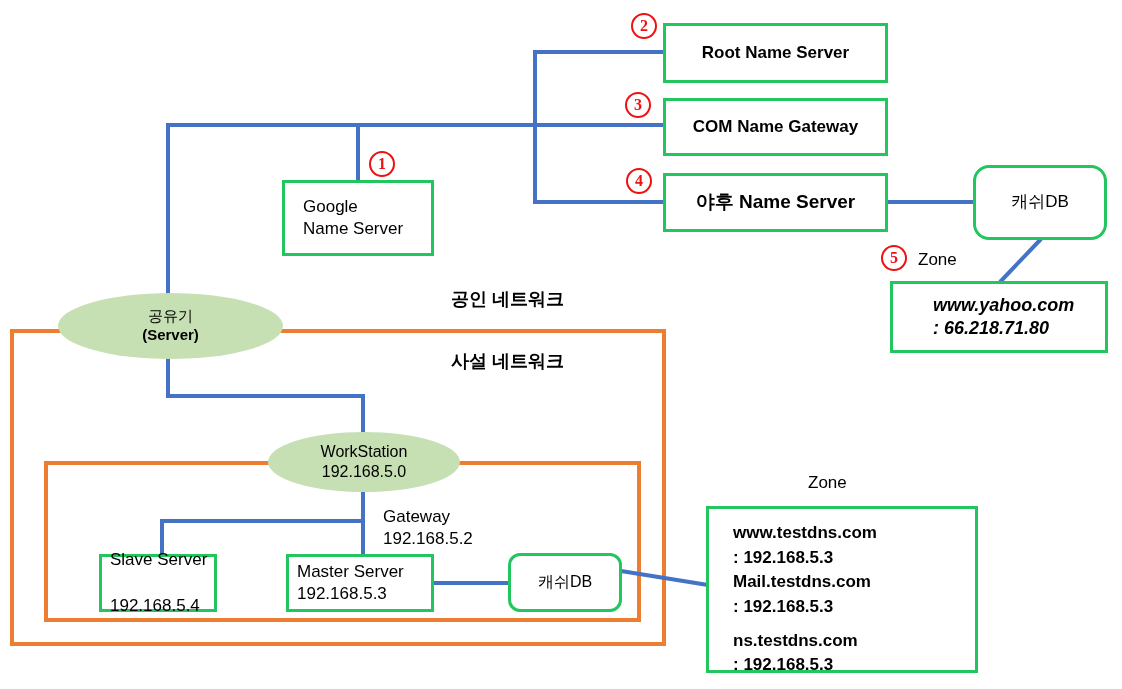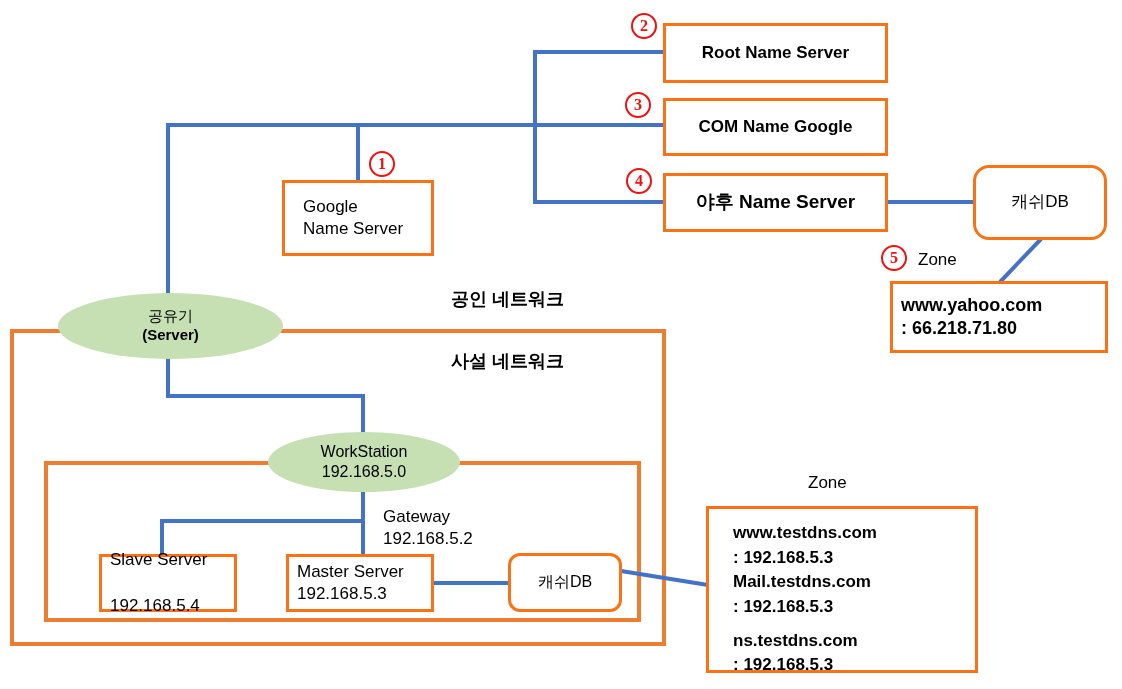--- a/index.html
+++ b/index.html
@@ -8,21 +8,21 @@
     font-family:"Liberation Sans", sans-serif; color:#000; overflow:hidden;
   }
   .hline, .vline { position:absolute; background:var(--line-blue); z-index:2; }
   .orect { position:absolute; border:4px solid var(--boundary-orange); box-sizing:border-box; z-index:1; background:transparent; }
   .ellipse {
     position:absolute; background:var(--node-green); border-radius:50%; z-index:3;
     display:flex; flex-direction:column; align-items:center; justify-content:center;
     text-align:center; line-height:1.25;
   }
   .box {
-    position:absolute; background:#fff; border:3px solid #f97316; box-sizing:border-box; z-index:4;
+    position:absolute; background:#fff; border:3px solid #22c55e; box-sizing:border-box; z-index:4;
     display:flex; flex-direction:column; justify-content:center; line-height:1.3;
   }
   .box.center { align-items:center; text-align:center; }
   .bold { font-weight:bold; }
   .marker {
     position:absolute; width:26px; height:26px; box-sizing:border-box;
     border:2px solid var(--marker-red); color:var(--marker-red); border-radius:50%;
     display:flex; align-items:center; justify-content:center;
     font-weight:bold; font-size:16px; z-index:6; background:#fff;
     font-family:"Liberation Serif", serif;
@@ -66,52 +66,52 @@
   </div>
   <div class="ellipse" style="left:268px; top:432px; width:192px; height:60px; font-size:16px;">
     <div>WorkStation</div>
     <div>192.168.5.0</div>
   </div>
 
   <div class="box center bold" style="left:663px; top:23px; width:225px; height:60px; font-size:17px;">
     <div>Root Name Server</div>
   </div>
   <div class="box center bold" style="left:663px; top:98px; width:225px; height:58px; font-size:17px;">
-    <div>COM Name Google</div>
+    <div>COM Name Gateway</div>
   </div>
   <div class="box center bold" style="left:663px; top:173px; width:225px; height:59px; font-size:19px;">
     <div>야후 Name Server</div>
   </div>
   <div class="box" style="left:282px; top:180px; width:152px; height:76px; font-size:17px; padding-left:18px;">
     <div>Google</div>
     <div>Name Server</div>
   </div>
 
   <div class="box center" style="left:973px; top:165px; width:134px; height:75px; font-size:17px; border-radius:16px;">
     <div>캐쉬DB</div>
   </div>
   <div class="box center" style="left:508px; top:553px; width:114px; height:59px; font-size:16px; border-radius:12px;">
     <div>캐쉬DB</div>
   </div>
 
   <div class="lbl" style="left:918px; top:249px; font-size:17px;">Zone</div>
-  <div class="box bold" style="left:890px; top:281px; width:218px; height:72px; font-size:18px; padding-left:8px;">
+  <div class="box bold" style="left:890px; top:281px; width:218px; height:72px; font-size:18px; padding-left:40px;font-style:italic;">
     <div class="zone-line">www.yahoo.com</div>
     <div class="zone-line">: 66.218.71.80</div>
   </div>
 
   <div class="lbl bold" style="left:420px; top:288px; width:175px; text-align:center; font-size:18px;">공인 네트워크</div>
   <div class="lbl bold" style="left:420px; top:350px; width:175px; text-align:center; font-size:18px;">사설 네트워크</div>
 
   <div class="lbl" style="left:383px; top:486px; font-size:17px;margin-top:20px;">
     <div>Gateway</div>
     <div>192.168.5.2</div>
   </div>
 
-  <div class="box" style="left:99px; top:554px; width:138px; height:58px; font-size:17px; padding-left:8px;gap:24px;">
+  <div class="box" style="left:99px; top:554px; width:118px; height:58px; font-size:17px; padding-left:8px;gap:24px;">
     <div>Slave Server</div>
     <div>192.168.5.4</div>
   </div>
   <div class="box" style="left:286px; top:554px; width:148px; height:58px; font-size:17px; padding-left:8px;">
     <div>Master Server</div>
     <div>192.168.5.3</div>
   </div>
 
   <div class="lbl" style="left:808px; top:472px; font-size:17px;">Zone</div>
   <div class="box bold" style="left:706px; top:506px; width:272px; height:167px; font-size:17px; padding-left:24px; justify-content:flex-start; padding-top:12px; line-height:1.45;">

